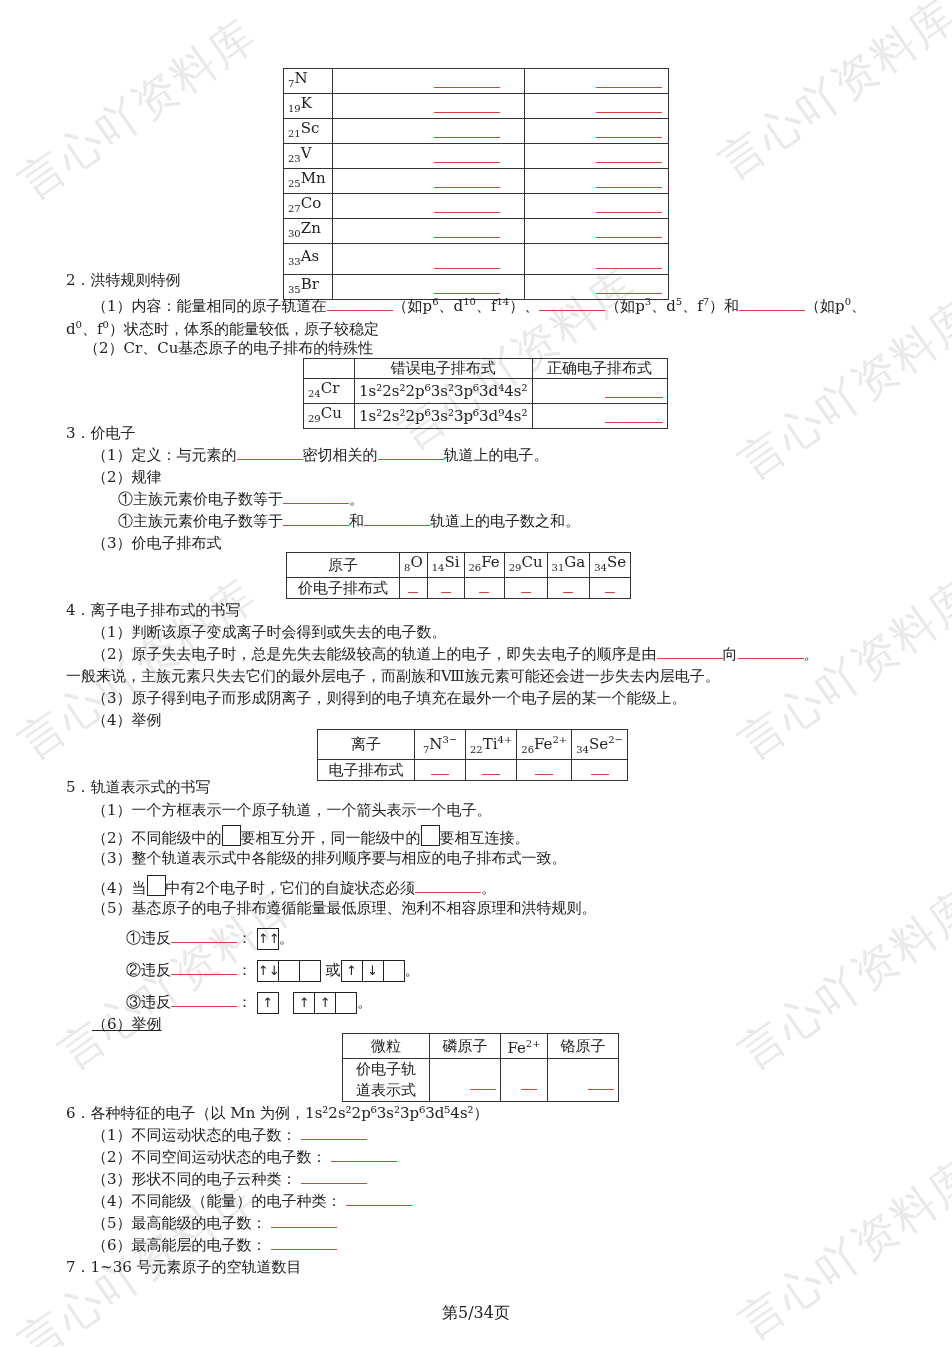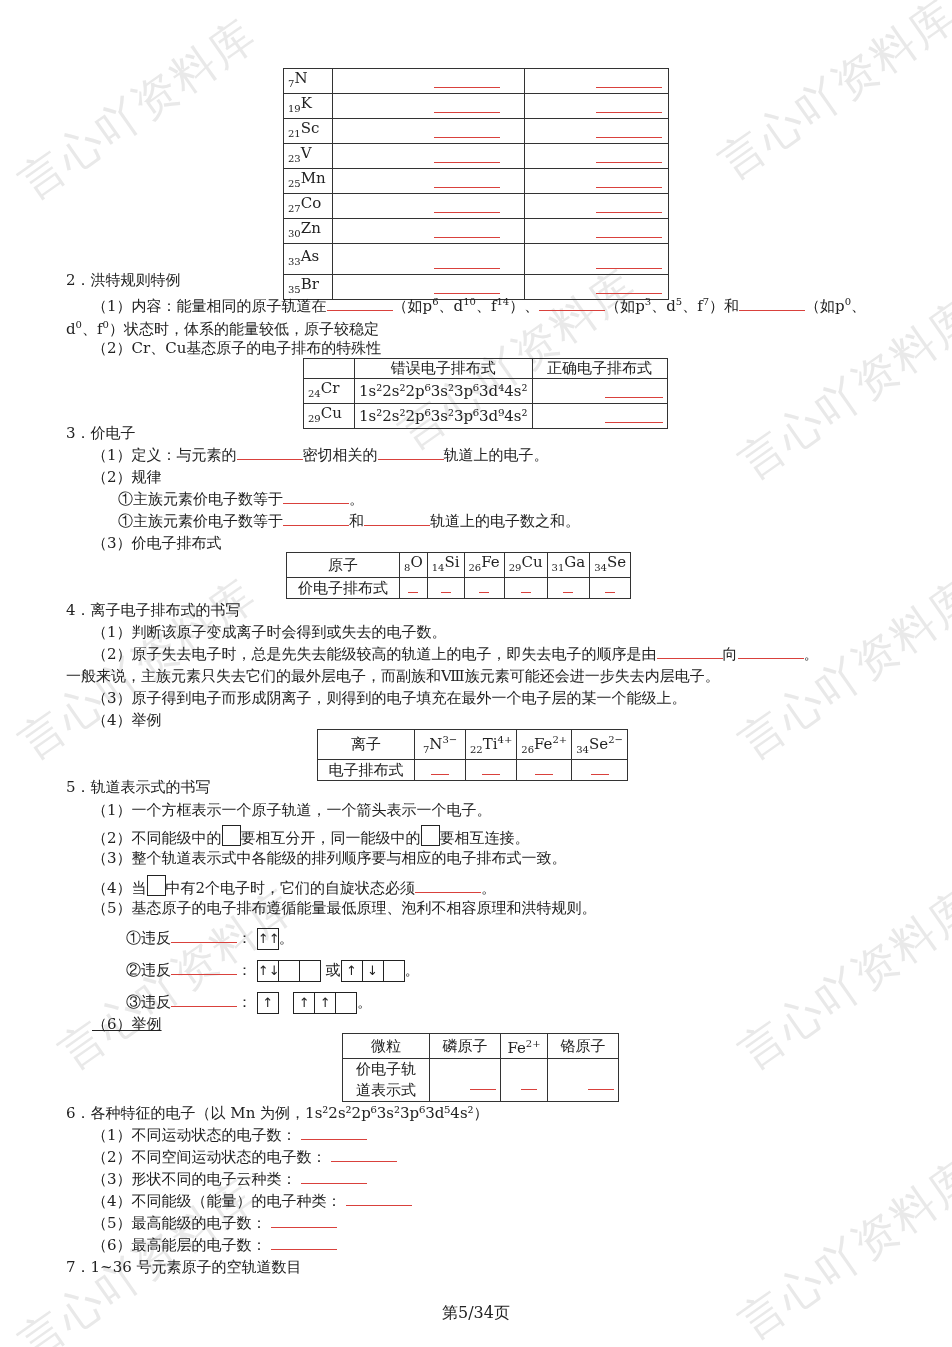--- a/index.html
+++ b/index.html
@@ -87,21 +87,21 @@
     </tbody>
 </table>
 
 <div class="abs" style="left:66px;top:270px;">2．洪特规则特例</div>
 <div class="abs" style="left:92px;top:292px;">
   <span>（1）内容：能量相同的原子轨道在</span><span class="blank" style="width:66px"></span><span>（如p</span><sup>6</sup><span>、d</span><sup>10</sup><span>、f</span><sup>14</sup><span>）、</span><span class="blank" style="width:66px"></span><span>（如p</span><sup>3</sup><span>、d</span><sup>5</sup><span>、f</span><sup>7</sup><span>）和</span><span class="blank" style="width:66px"></span><span>（如p</span><sup>0</sup><span>、</span>
 </div>
 <div class="abs" style="left:66px;top:315px;">
   <span>d</span><sup>0</sup><span>、f</span><sup>0</sup><span>）状态时，体系的能量较低，原子较稳定</span>
 </div>
-<div class="abs" style="left:92px;top:338px;">（2）Cr、Cu基态原子的电子排布的特殊性</div>
+<div class="abs" style="left:84px;top:338px;">（2）Cr、Cu基态原子的电子排布的特殊性</div>
 <table style="left:303px;top:358px;">
   <tbody>
       <tr>
     <td style="width:42px"></td>
     <td style="text-align:center;width:146px">错误电子排布式</td>
     <td style="text-align:center;width:126px">正确电子排布式</td>
   </tr>
   <tr>
     <td><sub>24</sub><span>Cr</span></td>
     <td>1s²2s²2p⁶3s²3p⁶3d⁴4s²</td>

